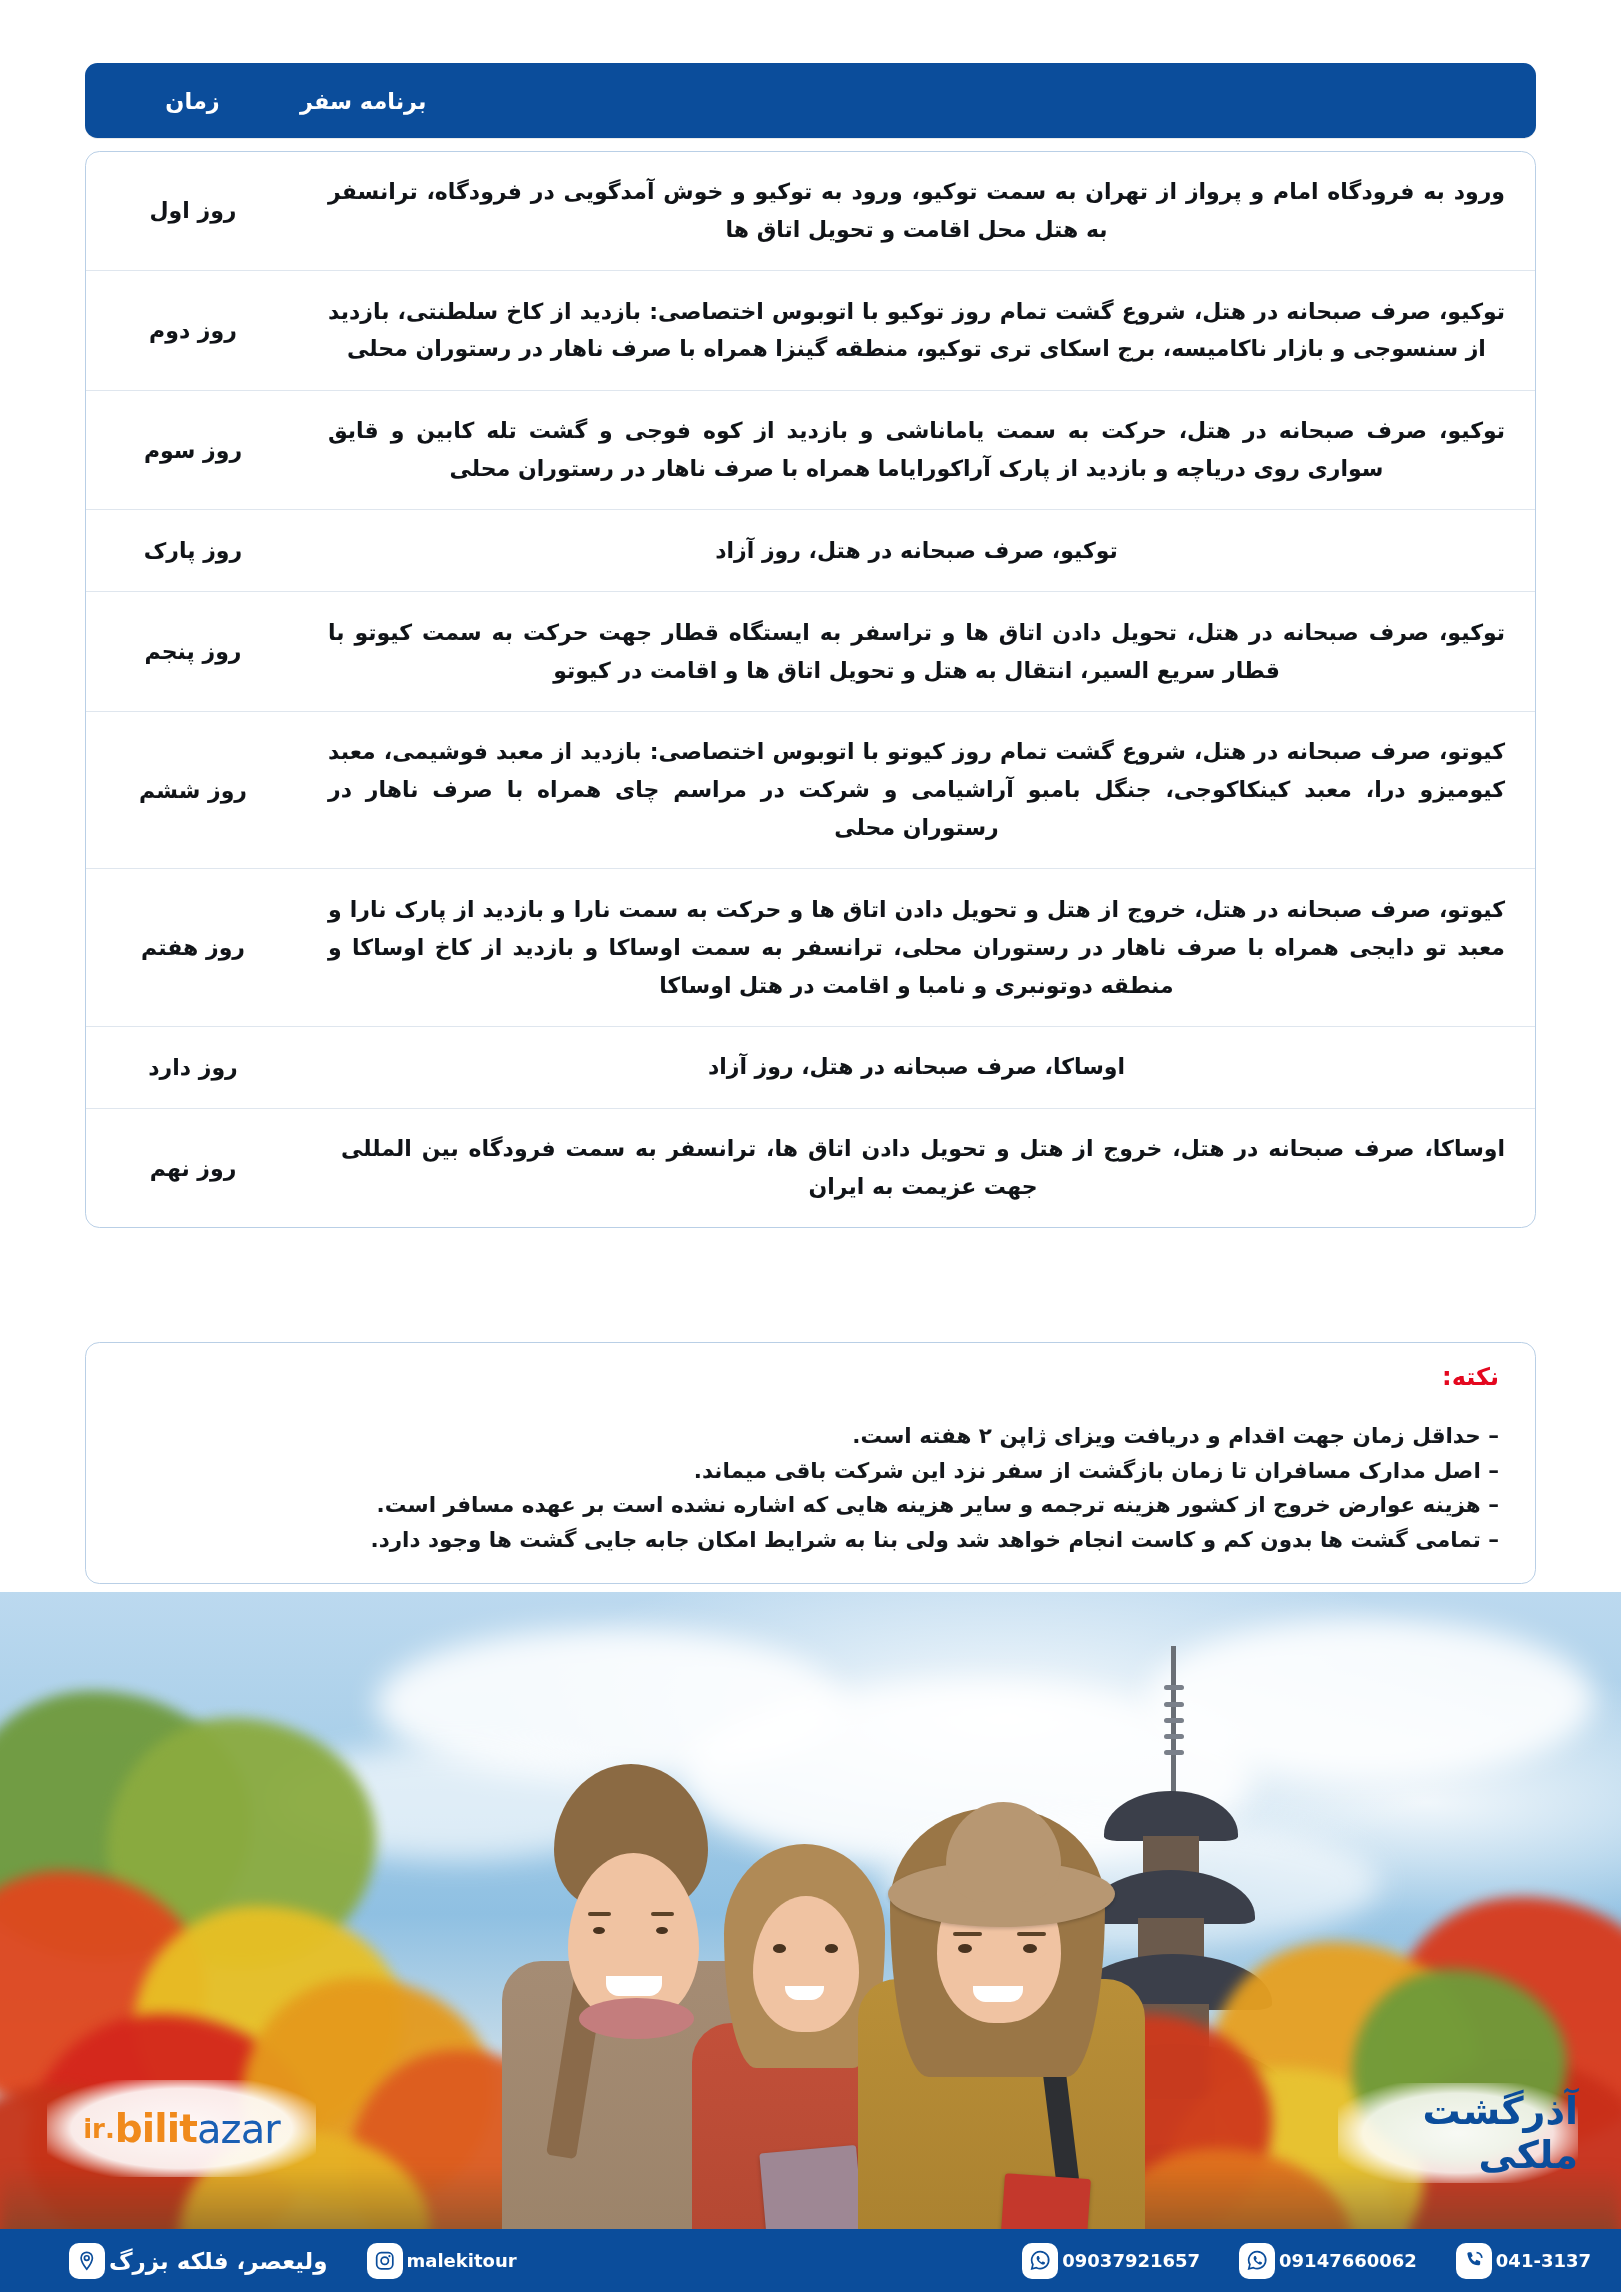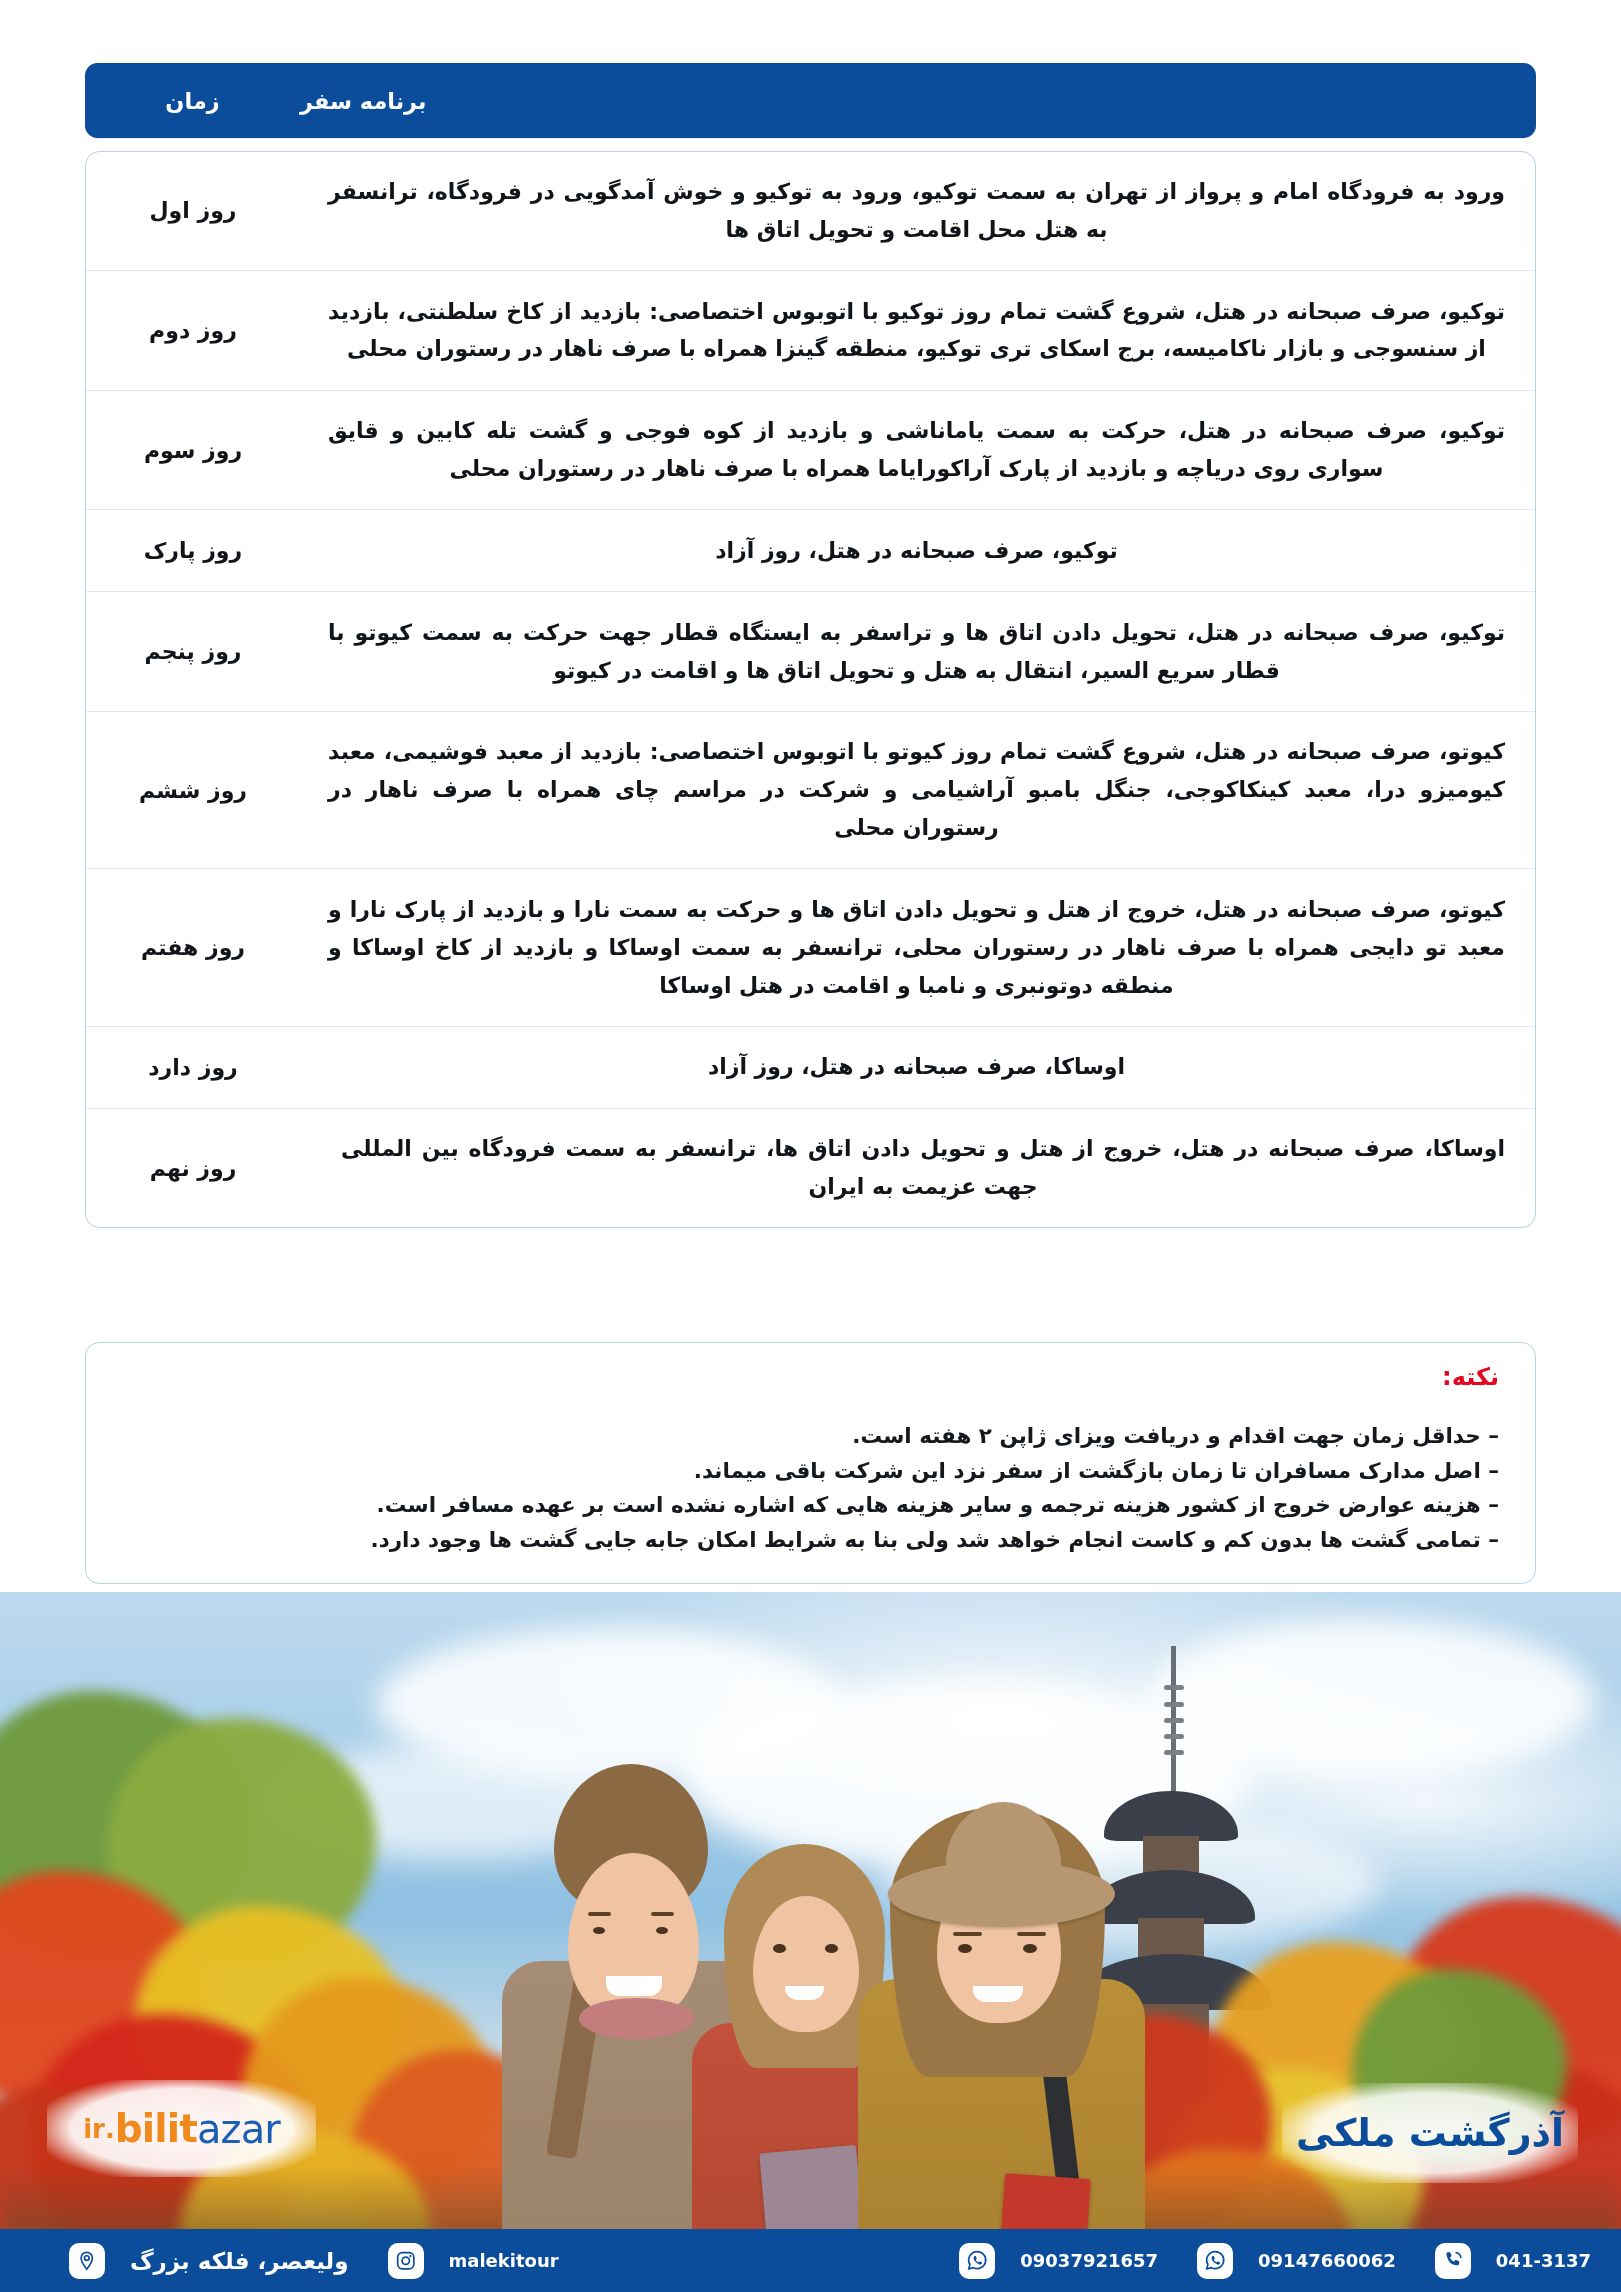--- a/index.html
+++ b/index.html
@@ -260,21 +260,21 @@
     gap: 0px;
   }
   .lg-azar { color: #1a5fb4; font-size: 40px; font-weight: normal; font-family: "DejaVu Sans", sans-serif; letter-spacing: -0.9px; }
   .lg-bilit { color: #f08a1c; font-size: 39px; font-weight: bold; font-family: "DejaVu Sans", sans-serif; letter-spacing: -0.9px; }
   .lg-ir { color: #f08a1c; font-size: 26px; font-weight: bold; font-family: "DejaVu Sans", sans-serif; }
 
   .logo-right {
     position: absolute;
     right: 43px;
     bottom: 109px;
-    width: 296px;
+    width: 240px;
     height: 100px;
     background: radial-gradient(ellipse at center, rgba(255,255,255,.95) 0%, rgba(255,255,255,.85) 56%, rgba(255,255,255,0) 80%);
     border-radius: 19.7px;
     display: flex;
     align-items: center;
     justify-content: center;
   }
   .lg-maleki {
     color: #0b4d9b;
     font-size: 38px;
@@ -290,21 +290,21 @@
     display: flex;
     flex-direction: row-reverse;
     align-items: center;
     padding: 0 30px;
     gap: 0;
   }
   .contact-item {
     display: flex;
     flex-direction: row-reverse;
     align-items: center;
-    gap: 25px;
+    gap: 4px;
     color: #ffffff;
     margin-left: 39px;
   }
   .contact-item.ltr { direction: ltr; flex-direction: row; }
   .cbadge {
     width: 36px; height: 36px;
     background: #ffffff;
     border-radius: 9.9px;
     display: flex; align-items: center; justify-content: center;
     flex: 0 0 auto;

